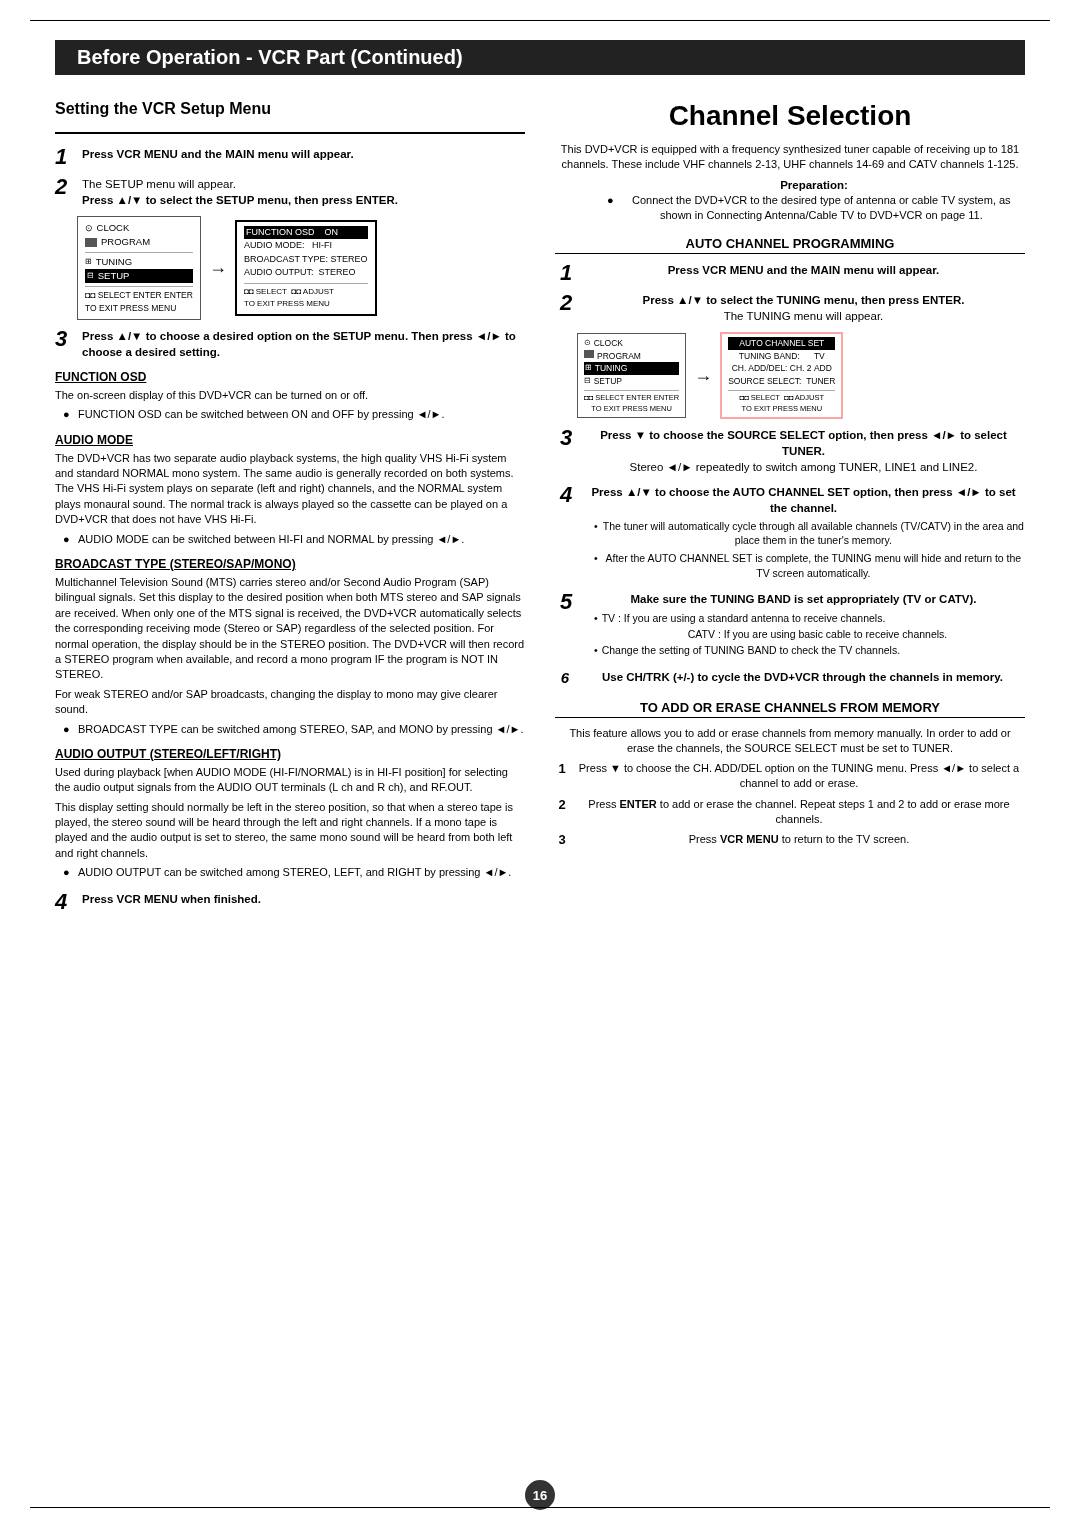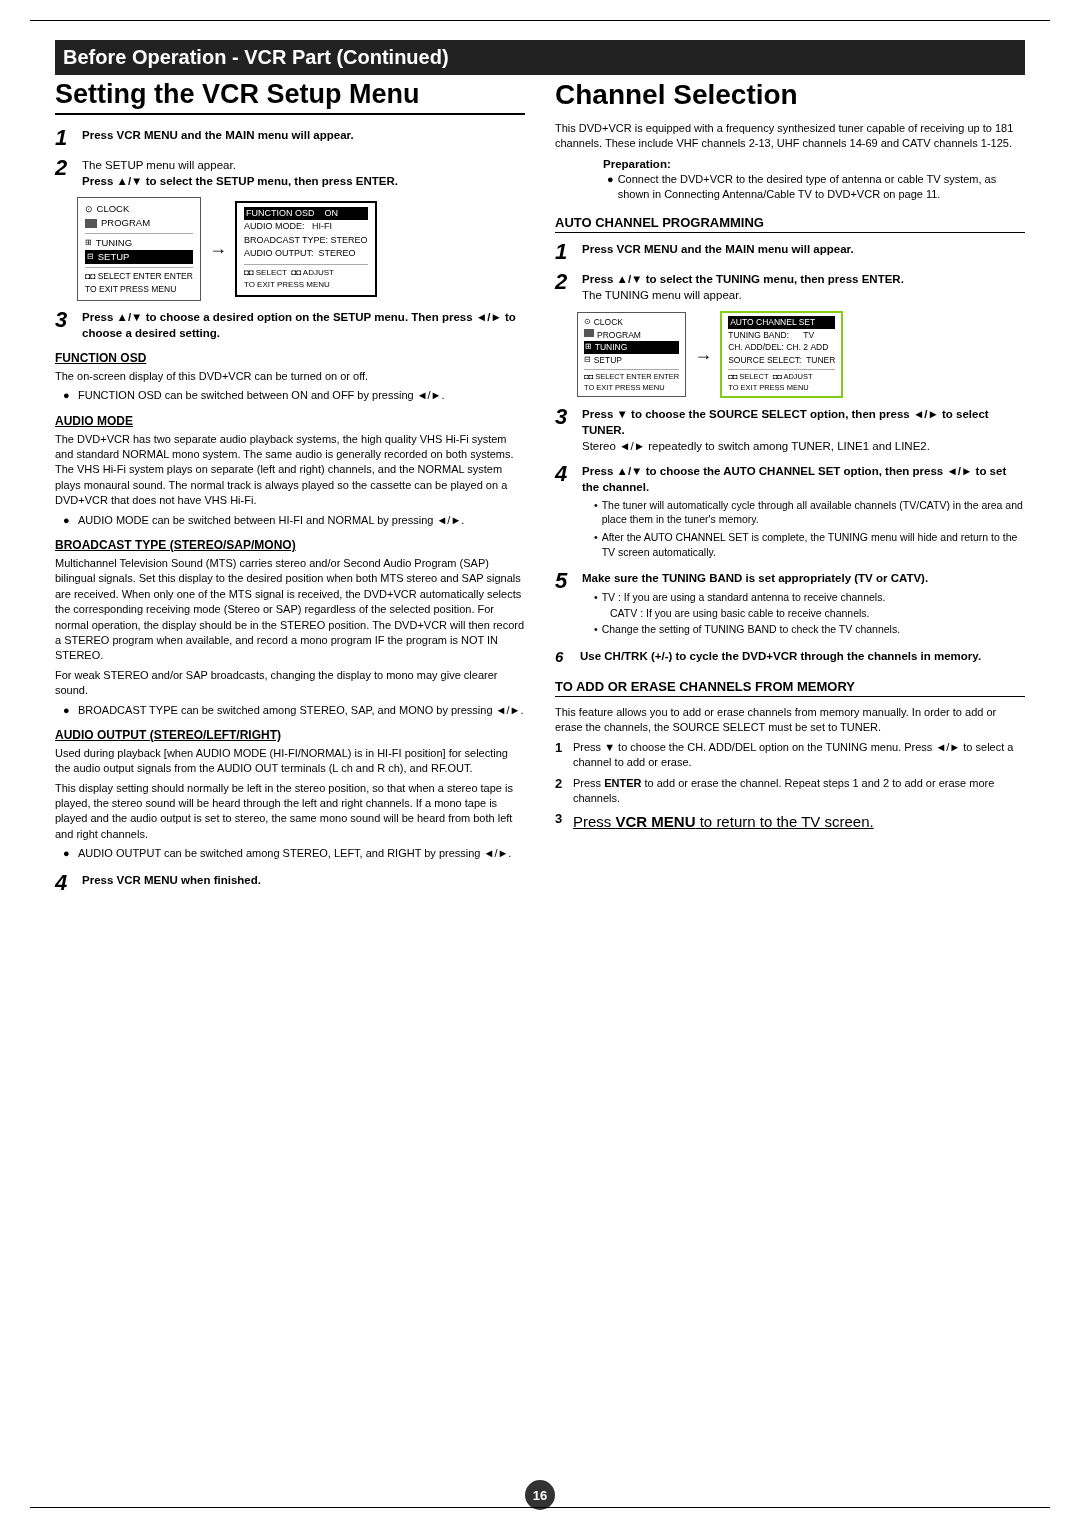--- a/index.html
+++ b/index.html
@@ -30,44 +30,45 @@
       position: absolute;
       bottom: 20px; left: 30px; right: 30px;
       border-top: 1.5px solid #000;
     }
     
     .header-bar {
       background: #222;
       color: #fff;
       font-size: 20px;
       font-weight: bold;
-      padding: 6px 8px;
-      margin-bottom: 4px;
+      padding: 6px 22px;
+      margin-bottom: 25px;
       display: inline-block;
       width: 100%;
     }
     
     .two-col {
       display: flex;
       gap: 30px;
       align-items: flex-start;
     }
     .col-left {
       flex: 1 1 0;
       min-width: 0;
     }
     .col-right {
       flex: 1 1 0;
       min-width: 0;
+      text-align: center;
     }
     .section-title {
-      font-size: 27px;
+      font-size: 16px;
       font-weight: bold;
       border-bottom: 2px solid #000;
-      padding-bottom: 3px;
+      padding-bottom: 14px;
       margin-bottom: 12px;
     }
     
     .step {
       display: flex;
       align-items: flex-start;
       margin-bottom: 8px;
       gap: 5px;
     }
     .step-num {
@@ -229,21 +230,21 @@
       font-weight: bold;
     }
     .menu-box-small {
       border: 1.5px solid #555;
       padding: 3px 6px;
       font-size: 8.5px;
       line-height: 1.5;
       min-width: 80px;
     }
     .menu-box-small2 {
-      border: 2px solid #84cc16;
+      border: 2px solid #fca5a5;
       padding: 3px 6px;
       font-size: 8.5px;
       line-height: 1.5;
       min-width: 95px;
     }
     .menu-box-small2 .hl {
       background: #000;
       color: #fff;
       padding: 0 2px;
     }
@@ -474,21 +475,21 @@
 
       <div class="small-step">
         <div class="small-step-num">2</div>
         <div style="font-size:11px;line-height:1.4;flex:1;">
           Press <strong>ENTER</strong> to add or erase the channel. Repeat steps 1 and 2 to add or erase more channels.
         </div>
       </div>
 
       <div class="small-step">
         <div class="small-step-num">3</div>
-        <div style="font-size:15px;line-height:1.4;flex:1;text-decoration:underline;">
+        <div style="font-size:11px;line-height:1.4;flex:1;">
           Press <strong>VCR MENU</strong> to return to the TV screen.
         </div>
       </div>
 
     </div>
 
   </div>
 
   
   <div class="page-num">16</div>

